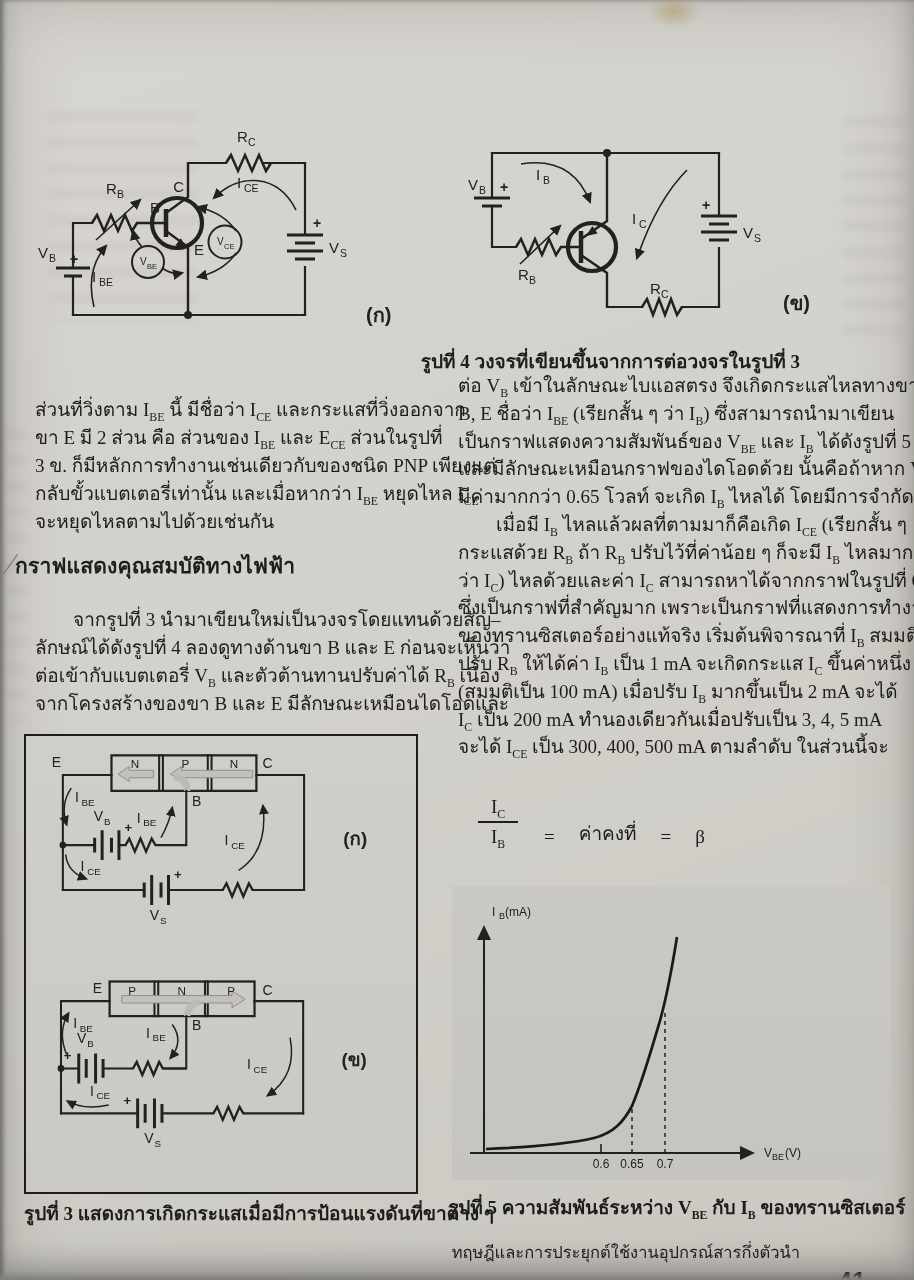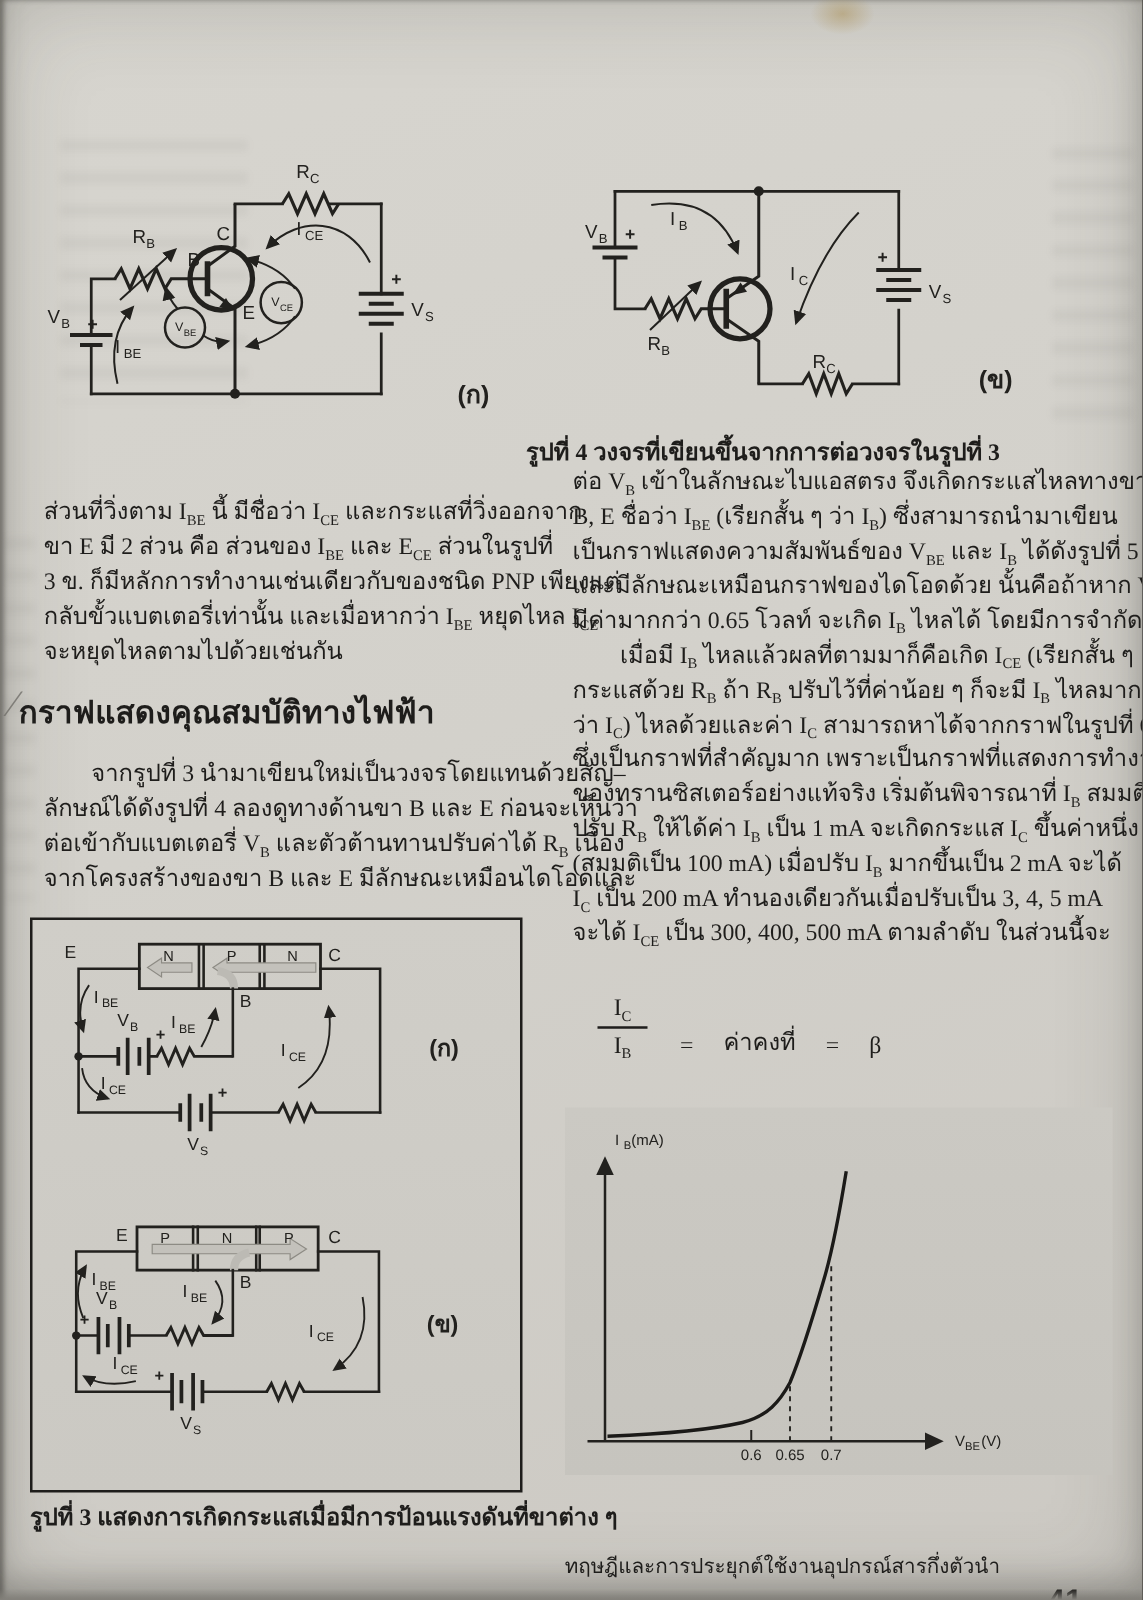--- a/index.html
+++ b/index.html
@@ -11,21 +11,21 @@
     background:radial-gradient(ellipse at center, rgba(168,138,72,.45), rgba(168,138,72,0) 70%);}
   .bleed{position:absolute;opacity:.5;filter:blur(3px);
     background:repeating-linear-gradient(180deg, rgba(118,116,110,.16) 0 9px, rgba(211,209,203,0) 9px 26px);}
   .bottom-strip{position:absolute;left:0;bottom:0;width:100%;height:9px;
     background:linear-gradient(180deg, rgba(90,88,82,0), #83817b);}
   .tcol{position:absolute;font-size:19px;line-height:28px;white-space:nowrap;}
   .tline{white-space:nowrap;}
   sub{font-size:.62em;line-height:0;}
   .heading-row{position:absolute;left:8px;top:549px;display:flex;align-items:flex-start;}
   .pencil{font-size:30px;color:#75736e;opacity:.85;margin-right:2px;transform:translateY(-2px);}
-  .heading{font-size:25px;font-weight:700;letter-spacing:.2px;font-family:Liberation Serif, serif;}
+  .heading{font-size:21px;font-weight:700;letter-spacing:.2px;font-family:Liberation Serif, serif;}
   .caption{position:absolute;text-align:right;font-size:19px;font-weight:600;white-space:nowrap;}
   .equation{position:absolute;left:478px;top:796px;display:flex;align-items:flex-end;font-size:19px;}
   .frac{display:inline-flex;flex-direction:column;align-items:center;margin-right:26px;}
   .frac .bar{width:40px;border-top:2px solid #1e1d1b;margin:3px 0;}
   .eq-item{margin-right:24px;}
   .fig3-box{position:absolute;left:24px;top:734px;width:390px;height:456px;border:2.5px solid #1e1d1b;
     background:linear-gradient(180deg,#d0cec8,#cbc9c3);}
   .fig5-panel{position:absolute;left:452px;top:886px;width:438px;height:294px;
     background:linear-gradient(180deg,#cbc9c3,#c6c4be);}
   .footer-text{position:absolute;left:400px;top:1239px;width:400px;text-align:right;font-size:16.5px;}
@@ -357,18 +357,19 @@
     <text class="gsub" x="43" y="29">B</text>
     <text class="gax" x="49" y="26">(mA)</text>
     <text class="gax" x="308" y="267">V</text>
     <text class="gsub" x="316" y="270">BE</text>
     <text class="gax" x="329" y="267">(V)</text>
     <text class="gax" x="145" y="278" text-anchor="middle">0.6</text>
     <text class="gax" x="176" y="278" text-anchor="middle">0.65</text>
     <text class="gax" x="209" y="278" text-anchor="middle">0.7</text>
   </svg>
 
+  <div class="caption" style="left:448px;top:1192px;width:440px;">รูปที่ 5 ความสัมพันธ์ระหว่าง V<sub>BE</sub> กับ I<sub>B</sub> ของทรานซิสเตอร์</div>
 
   <div class="footer-text">ทฤษฎีและการประยุกต์ใช้งานอุปกรณ์สารกึ่งตัวนำ</div>
   <div class="page-num">41</div>
 
   <div class="bottom-strip"></div>
 </div>
 
 </body></html>

